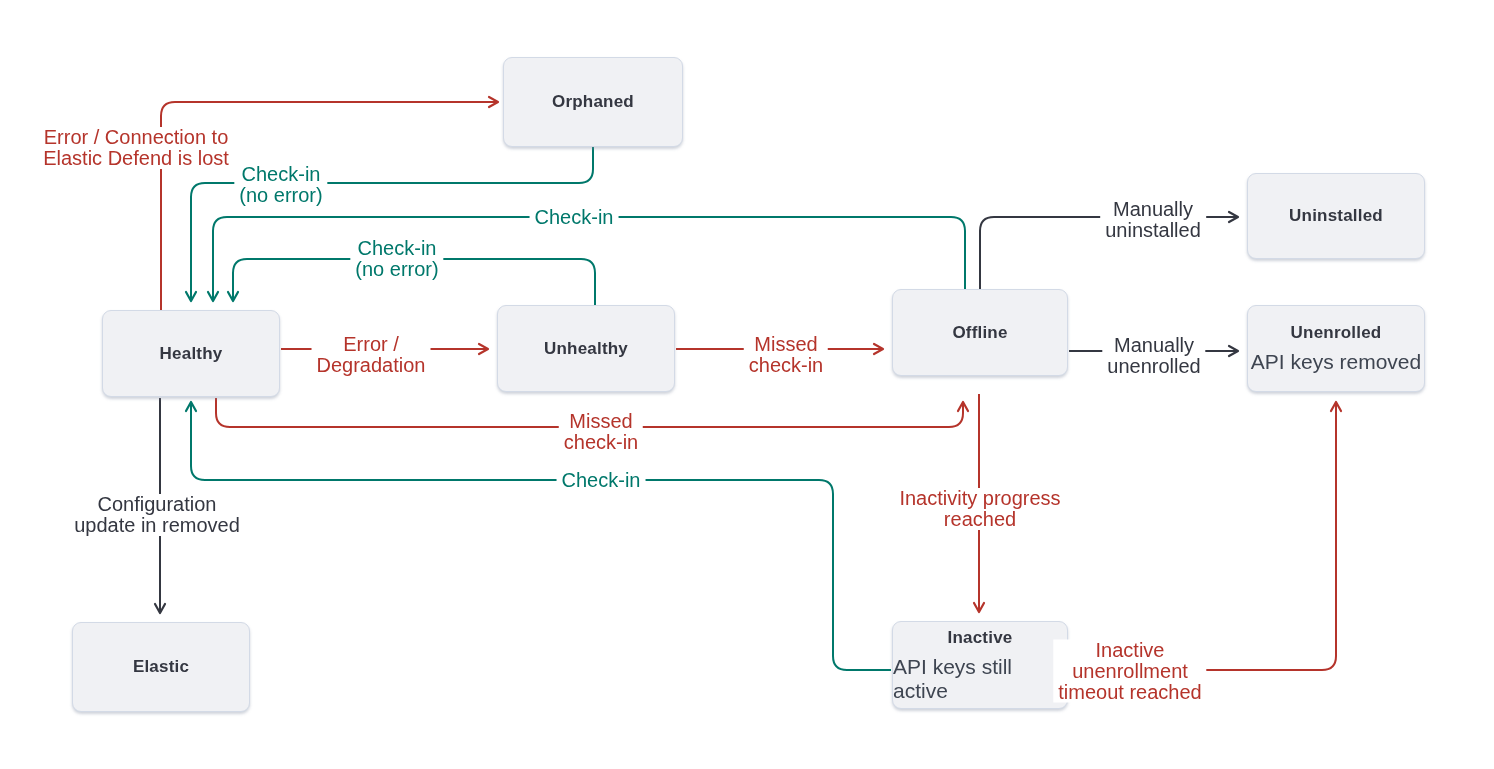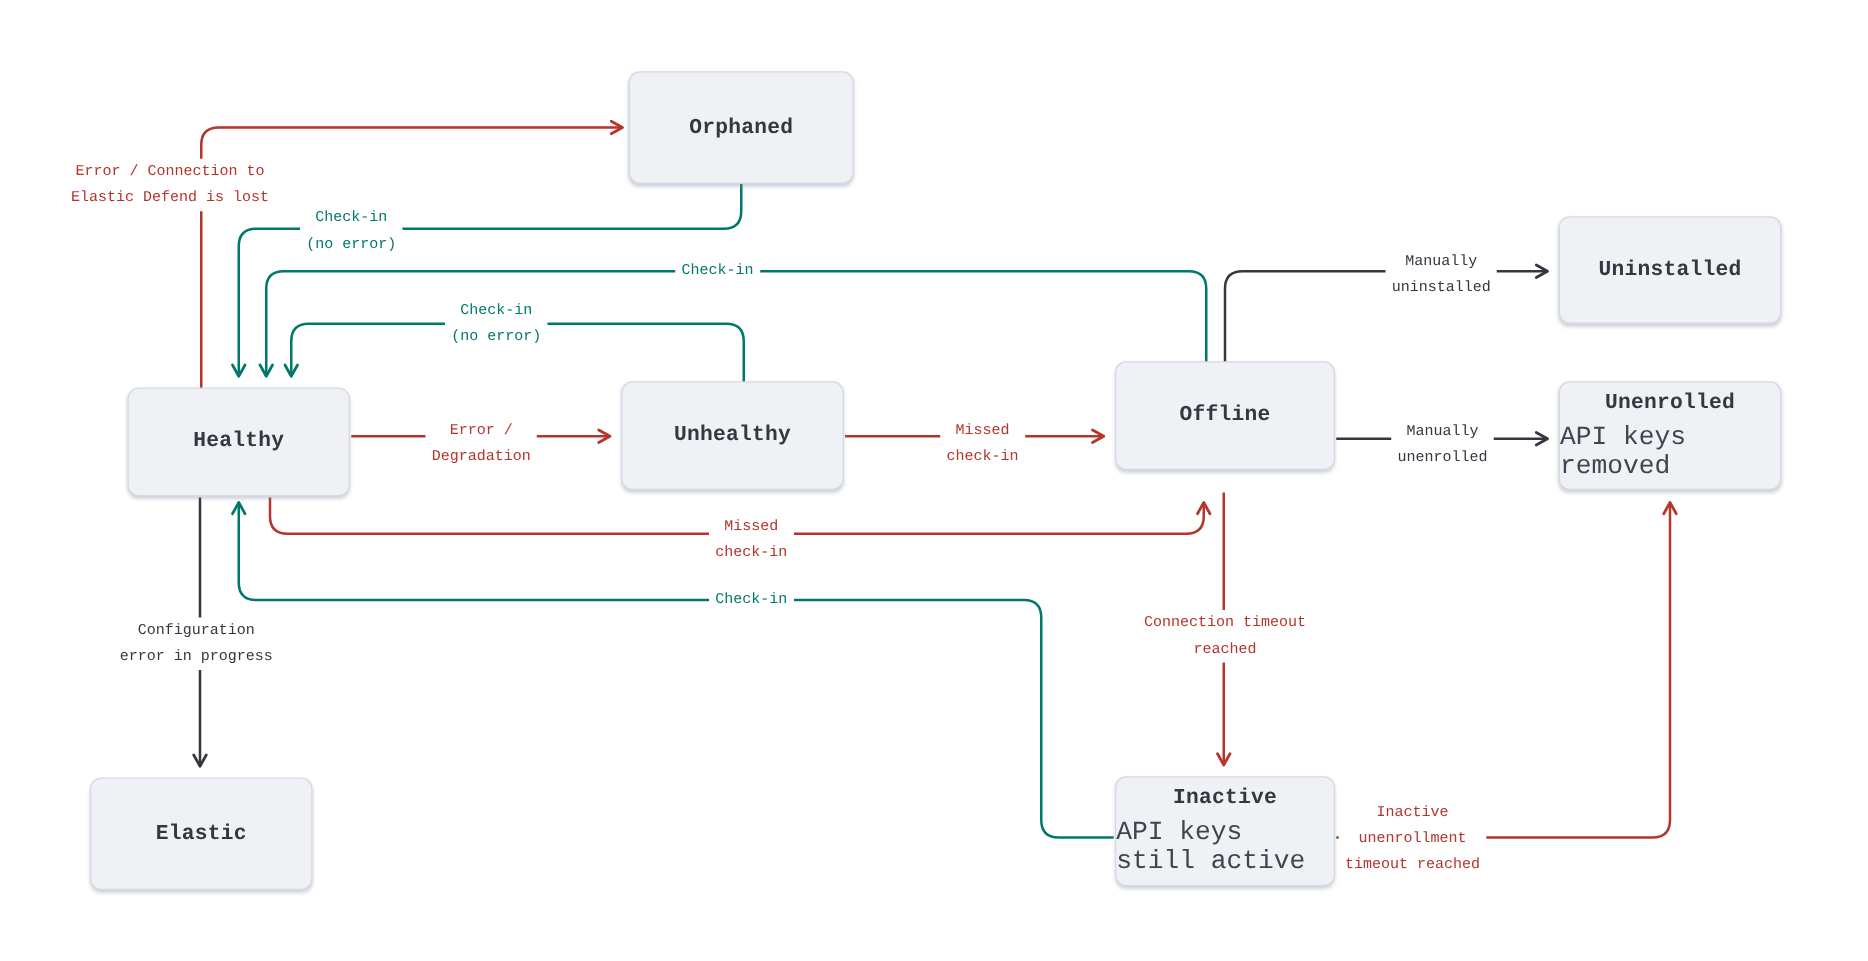--- a/index.html
+++ b/index.html
@@ -2,21 +2,21 @@
 <html style="--c-error: #b5342b; --c-success: #00786b; --c-neutral: #343741; --c-node-fill: #f0f1f4; --c-node-border: #d3dae6; --c-node-text: #343741; --c-node-subtext: #3e4551;"><head>
 <meta charset="utf-8">
 <style>
   html,body { margin:0; padding:0; }
   body {
     width:1494px; height:769px;
     background:#ffffff;
     font-family:"Liberation Sans", sans-serif;
     position:relative; overflow:hidden;
   }
-  #canvas { position:relative; width:1494px; height:769px;font-family:Liberation Mono, monospace; }
+  #canvas { position:relative; width:1494px; height:769px; }
   svg.edges { position:absolute; left:0; top:0; z-index:1; }
   .edge { fill:none; stroke-width:2; }
   .stroke-error   { stroke:var(--c-error); }
   .stroke-success { stroke:var(--c-success); }
   .stroke-neutral { stroke:var(--c-neutral); }
 
   .node {
     position:absolute; z-index:2;
     background:var(--c-node-fill);
     border:1.5px solid var(--c-node-border);
@@ -31,21 +31,21 @@
   }
   .node-sub {
     font-size:21px; color:var(--c-node-subtext); margin-top:7px;
   }
 
   .edge-label {
     position:absolute; z-index:3;
     transform:translate(-50%,-50%);
     background:#ffffff;
     text-align:center; white-space:pre-line;
-    font-size:12px; line-height:21px;
+    font-size:20px; line-height:21px;
     padding:0 5px;
   }
   .error   { color:var(--c-error); }
   .success { color:var(--c-success); }
   .neutral { color:var(--c-neutral); }
 </style>
 </head>
 <body>
 
 <div id="canvas">
@@ -112,32 +112,32 @@
     <div class="node-sub">API keys still active</div>
   </div>
 
   <div class="edge-label error" style="left:136px;top:148px">Error / Connection to
 Elastic Defend is lost</div>
   <div class="edge-label success" style="left:281px;top:185px">Check-in
 (no error)</div>
   <div class="edge-label success" style="left:574px;top:217px">Check-in</div>
   <div class="edge-label success" style="left:397px;top:259px">Check-in
 (no error)</div>
-  <div class="edge-label error" style="left:385px;top:355px">Error /
+  <div class="edge-label error" style="left:371px;top:355px">Error /
 Degradation</div>
   <div class="edge-label error" style="left:786px;top:355px">Missed
 check-in</div>
   <div class="edge-label error" style="left:601px;top:432px">Missed
 check-in</div>
   <div class="edge-label success" style="left:601px;top:480px">Check-in</div>
   <div class="edge-label neutral" style="left:157px;top:515px">Configuration
-error in progress</div>
+update in removed</div>
   <div class="edge-label neutral" style="left:1153px;top:220px">Manually
 uninstalled</div>
   <div class="edge-label neutral" style="left:1154px;top:356px">Manually
 unenrolled</div>
-  <div class="edge-label error" style="left:980px;top:509px">Connection timeout
+  <div class="edge-label error" style="left:980px;top:509px">Inactivity progress
 reached</div>
   <div class="edge-label error" style="left:1130px;top:671px">Inactive
 unenrollment
 timeout reached</div>
 
 </div>
 
 </body></html>

